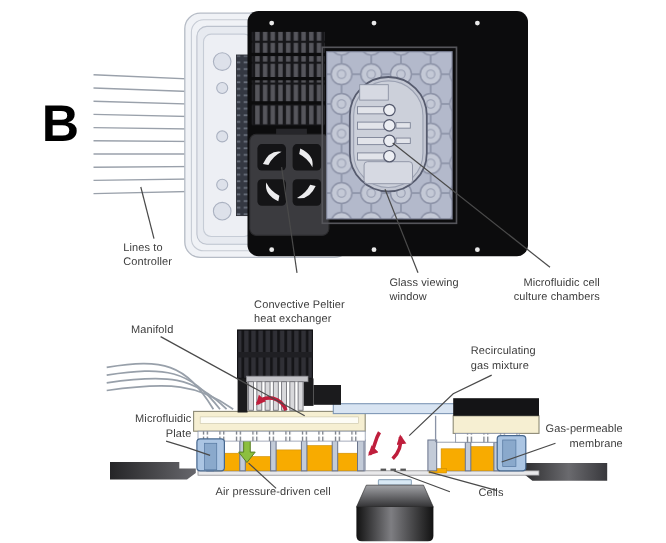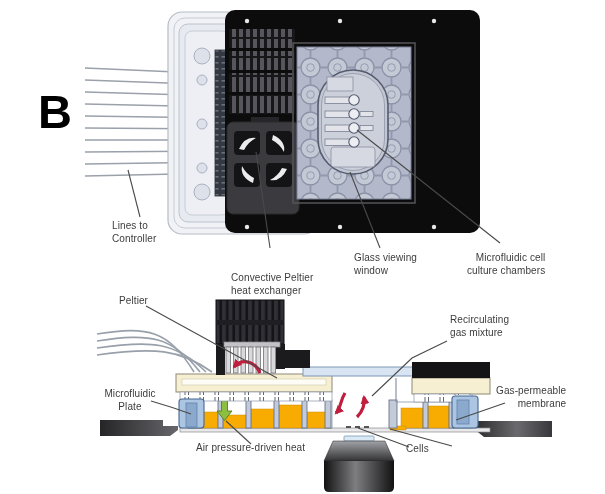--- a/index.html
+++ b/index.html
@@ -7,25 +7,25 @@
          font-family:"Liberation Sans",sans-serif;}
   .stage svg{position:absolute;left:0;top:0;}
   .lbl{position:absolute;font-size:10px;line-height:1.26;color:#3c3c3c;
        white-space:pre-line;letter-spacing:.1px;}
   .panel-letter{position:absolute;left:38px;top:84px;font-size:47px;font-weight:bold;color:#000;}
   .lbl-lines{left:112px;top:220px;}
   .lbl-peltier{left:231px;top:248px;margin-top:24px;}
   .lbl-glasswin{left:354px;top:252px;}
   .lbl-chambers{left:467px;top:252px;text-align:right;}
   .lbl-manifold{left:119px;top:295px;}
-  .lbl-recirc{left:428px;top:314px;margin-left:22px;}
-  .lbl-mfplate{left:86px;top:388px;width:88px;text-align:center;}
+  .lbl-recirc{left:428px;top:314px;}
+  .lbl-mfplate{left:86px;top:376px;width:88px;text-align:right;}
   .lbl-gasperm{left:496px;top:385px;text-align:right;}
   .lbl-airflow{left:196px;top:442px;}
-  .lbl-cells{left:406px;top:443px;}
+  .lbl-cells{left:435px;top:443px;}
   .lbl-glassthick{left:454px;top:441px;}
 </style>
 </head>
 <body>
 
 <div class="stage">
 
 <svg width="605" height="494" viewBox="0 0 605 494">
   <defs>
     <pattern id="p-vent" width="7" height="19" patternUnits="userSpaceOnUse">
@@ -269,23 +269,23 @@
 
 <div class="panel-letter">B</div>
 <div class="lbl lbl-lines">Lines to
 Controller</div>
 <div class="lbl lbl-peltier">Convective Peltier
 heat exchanger</div>
 <div class="lbl lbl-glasswin">Glass viewing
 window</div>
 <div class="lbl lbl-chambers">Microfluidic cell
 culture chambers</div>
-<div class="lbl lbl-manifold">Peltier</div>
+<div class="lbl lbl-manifold">Manifold</div>
 <div class="lbl lbl-recirc">Recirculating
 gas mixture</div>
 <div class="lbl lbl-mfplate">Microfluidic
 Plate</div>
 <div class="lbl lbl-gasperm">Gas-permeable
 membrane</div>
-<div class="lbl lbl-airflow">Air pressure-driven heat</div>
+<div class="lbl lbl-airflow">Air pressure-driven cell</div>
 <div class="lbl lbl-cells">Cells</div>
 
 </div>
 
 </body></html>

